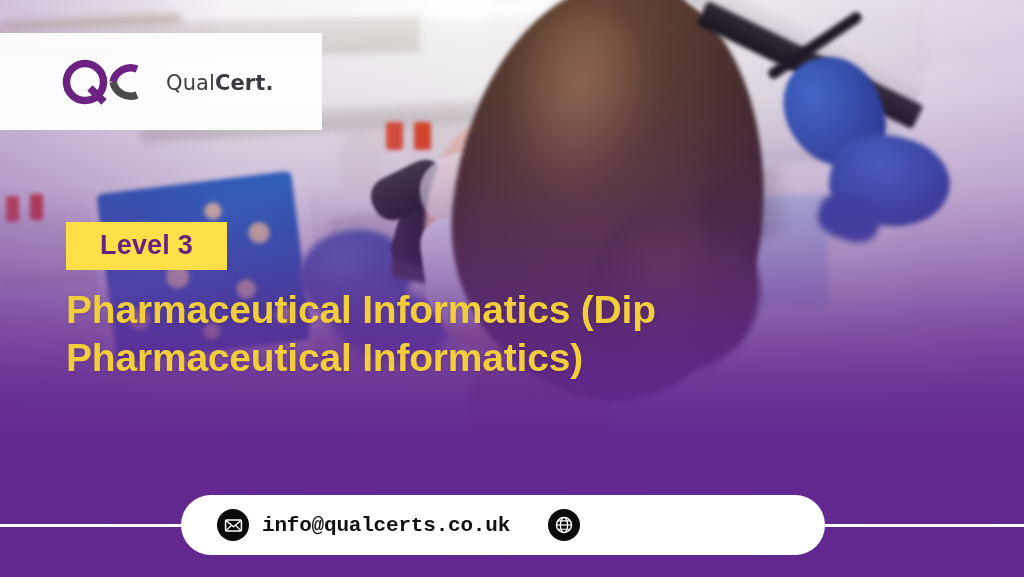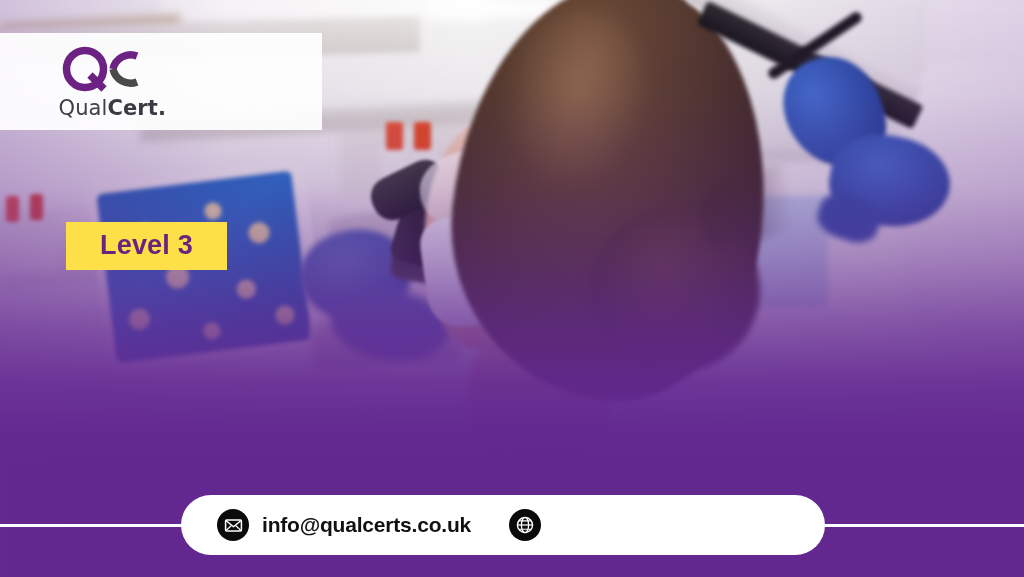--- a/index.html
+++ b/index.html
@@ -314,21 +314,21 @@
   
   .logo-plate{
     position:absolute;
     left:0; top:33px;
     width:322px; height:97px;
     background:rgba(255,255,255,0.93);
     display:flex; align-items:center;
   }
   .logo-inner{
     margin-left:58px;
-    display:flex; flex-direction:column; align-items:flex-end;
+    display:flex; flex-direction:row; align-items:center;
   }
   .logo-mark{ width:108px; height:50px; display:block; }
   .logo-word{
     font-family:"DejaVu Sans", sans-serif;
     font-size:21px; font-weight:400; letter-spacing:.1px;
     color:#3f3f46; margin-top:2px;
   }
   .logo-word b{ font-weight:700; color:#3a3a42; }
 
   
@@ -375,21 +375,21 @@
     left:181px; top:495px;
     width:644px; height:60px;
     background:#ffffff;
     border-radius:30px;
     display:flex; align-items:center;
     justify-content:flex-start;
     gap:38px;
     padding-left:36px;
   }
   .contact-item{
-    display:flex; align-items:center; gap:13px;
+    display:flex; align-items:center; gap:13px;font-family:Liberation Mono, monospace;
   }
   .contact-ico{
     width:32px; height:32px; flex:none;
     border-radius:50%;
     background:#0b0b0b;
     display:flex; align-items:center; justify-content:center;
   }
   .contact-ico svg{ display:block; }
   .contact-text{
     font-size:21px; font-weight:700;
@@ -477,20 +477,21 @@
         <path d="M110 50 A36 36 0 0 0 158 76" fill="none" stroke="#4A4A4A" stroke-width="15" stroke-linecap="butt"></path>
       </svg>
       <div class="logo-word">
         <span>Qual</span><b>Cert.</b>
       </div>
     </div>
   </div>
 
   <div class="content">
     <div class="level-badge">Level 3</div>
+    <div class="subhead">Pharmaceutical Informatics (Dip Pharmaceutical Informatics)</div>
   </div>
 
   <div class="contact-rule"></div>
 
   <div class="contact-pill">
 
     <div class="contact-item">
       <span class="contact-ico">
         <svg width="19" height="19" viewBox="0 0 24 24" aria-hidden="true">
           <rect x="2" y="5" width="20" height="14" rx="1.2" fill="none" stroke="#ffffff" stroke-width="1.9"></rect>

